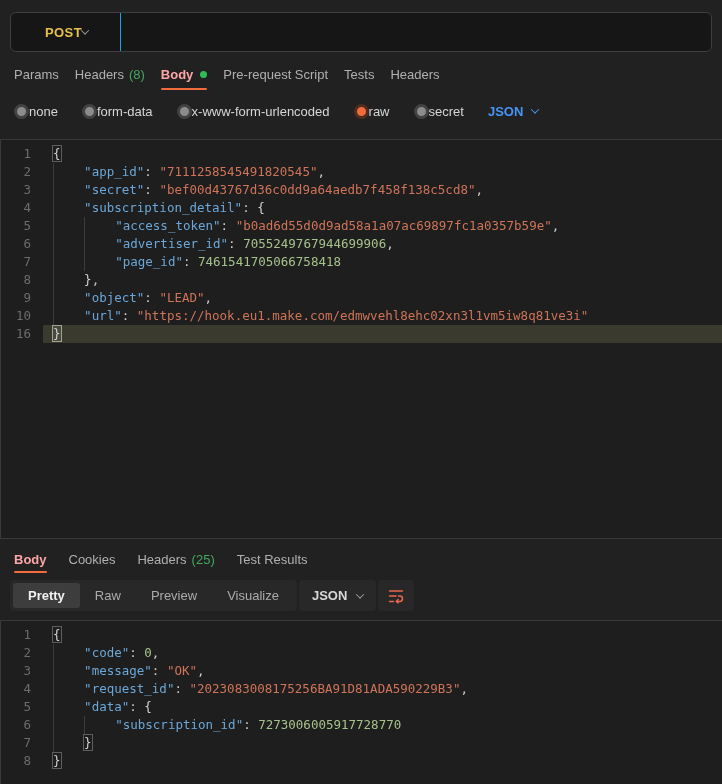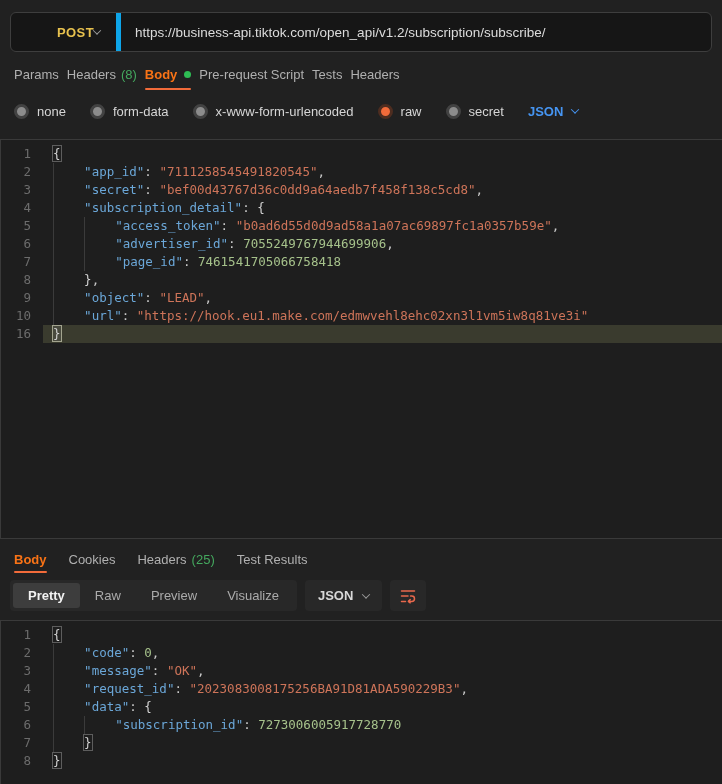--- a/index.html
+++ b/index.html
@@ -3,41 +3,41 @@
 <meta charset="utf-8">
 <style>
   * { margin:0; padding:0; box-sizing:border-box; }
   html,body { background:#1b1b1b; }
   body { width:722px; height:784px; font-family:"Liberation Sans", sans-serif; }
   .app { width:722px; height:784px; background:#212121; overflow:hidden; display:flex; flex-direction:column; }
 
   
   .url-row { margin:12px 10px 0; height:40px; display:flex; align-items:stretch;
              border:1px solid #3e3e3e; border-radius:6px; background:#161616; overflow:hidden; }
-  .method { width:110px; display:flex; align-items:center; justify-content:flex-end;
-            padding:0 16px 0 18px; border-right:5px solid #0ea5e9; cursor:pointer; }
+  .method { width:110px; display:flex; align-items:center; justify-content:center;
+            padding:0 16px 0 18px; border-right:1px solid #0ea5e9; cursor:pointer; }
   .method-label { color:var(--method_yellow,#e7c14e); font-weight:700; font-size:13px; letter-spacing:.4px; }
   .chev { display:inline-block; width:6px; height:6px; border-right:1.6px solid currentColor;
           border-bottom:1.6px solid currentColor; transform:rotate(45deg) translate(-1px,-1px); }
   .chev-gray { color:#9a9a9a; }
   .url-text { flex:1; display:flex; align-items:center; padding:0 14px; color:#dcdcdc;
               font-size:13.5px; white-space:nowrap; overflow:hidden; }
 
   
-  .tabs { display:flex; align-items:stretch; gap:8px; padding:0 14px; height:44px; }
+  .tabs { display:flex; align-items:stretch; gap:16px; padding:0 14px; height:44px; }
   .tab { position:relative; display:flex; align-items:center; font-size:13px; color:#b0b0b0; cursor:pointer; }
-  .tab.active { color:#f97316; font-weight:600; }
+  .tab.active { color:#fca5a5; font-weight:600; }
   .tab.active::after { content:''; position:absolute; left:0; right:0; bottom:6px; height:2px;
                        background:var(--accent_orange,#f26b3a); border-radius:1px; }
   .tab .count { margin-left:5px; color:var(--count_green,#44a85e); }
   .tab .dot { width:7px; height:7px; border-radius:50%; background:var(--dot_green,#2ebd54); margin-left:7px; }
 
   
   .modes { display:flex; align-items:center; gap:24px; height:30px; padding:0 14px; margin-bottom:13px; }
-  .mode { display:flex; align-items:center; gap:8px; cursor:pointer; }
+  .mode { display:flex; align-items:center; gap:0; cursor:pointer; }
   .radio { width:9px; height:9px; border-radius:50%; background:#8c8c8c; border:3px solid #424242;
            box-sizing:content-box; }
   .radio.checked { background:var(--accent_orange,#f26b3a); border-color:#4e2d20; }
   .mode-label { color:#d6d6d6; font-size:13px; }
   .body-type { display:flex; align-items:center; gap:9px; color:var(--link_blue,#4695f2);
                font-size:13px; font-weight:600; cursor:pointer; }
 
   
   .editor { font-family:"DejaVu Sans Mono", monospace; font-size:12.5px; line-height:18px;
             padding-top:5px; background:#1e1e1e; border-top:1px solid #3a3a3a;
@@ -52,41 +52,40 @@
   .code-content .s { color:var(--syntax_string,#ce7459); }
   .code-content .n { color:var(--syntax_number,#a6c28b);margin-top:20px; }
   .code-content .b { color:#d4d4d4; }
   .code-content .boxed { outline:1px solid #5d5d5d; }
   .code-line.active .boxed { outline-color:#a3a48f; background:rgba(255,255,255,.08); }
   .ind { display:inline-block; white-space:pre; border-left:1px solid #3b3b3b; }
 
   
   .resp { border-top:1px solid #3a3a3a; display:flex; flex-direction:column; flex:1; min-height:0; }
   .resp-tabs { height:40px; gap:22px; }
-  .toolbar { display:flex; align-items:center; gap:8px; padding:1px 10px 9px; }
+  .toolbar { display:flex; align-items:center; gap:2px; padding:1px 10px 9px; }
   .seg { display:flex; background:#282828; border-radius:4px; padding:3px; }
   .seg-item { padding:5px 15px; border-radius:3px; font-size:13px; color:#ababab; cursor:pointer; }
   .seg-item.active { background:#3d3d3d; color:#f2f2f2; font-weight:600; }
   .fmt-btn { display:flex; align-items:center; gap:10px; background:#282828; border-radius:4px;
              padding:0 13px; align-self:stretch; color:#d8d8d8; font-size:13px; font-weight:600; cursor:pointer; }
   .icon-btn { width:36px; align-self:stretch; background:#282828; border-radius:4px;
               display:flex; align-items:center; justify-content:center; cursor:pointer; }
   #resp-editor { flex:1; }
 </style>
 </head>
 <body>
 
 <div class="app">
 
   <div class="url-row">
     <div class="method">
       <span class="method-label">POST</span>
       <span class="chev chev-gray"></span>
     </div>
-    <div class="url-text">https://business-api.tiktok.com/open_api/v1.2/subscription/subscribe/</div>
   </div>
 
   <div class="tabs" id="req-tabs">
       <div class="tab">
         <span class="tab-label">Params</span>
       </div>
       <div class="tab">
         <span class="tab-label">Headers</span>
         <span class="count">(8)</span>
       </div>

